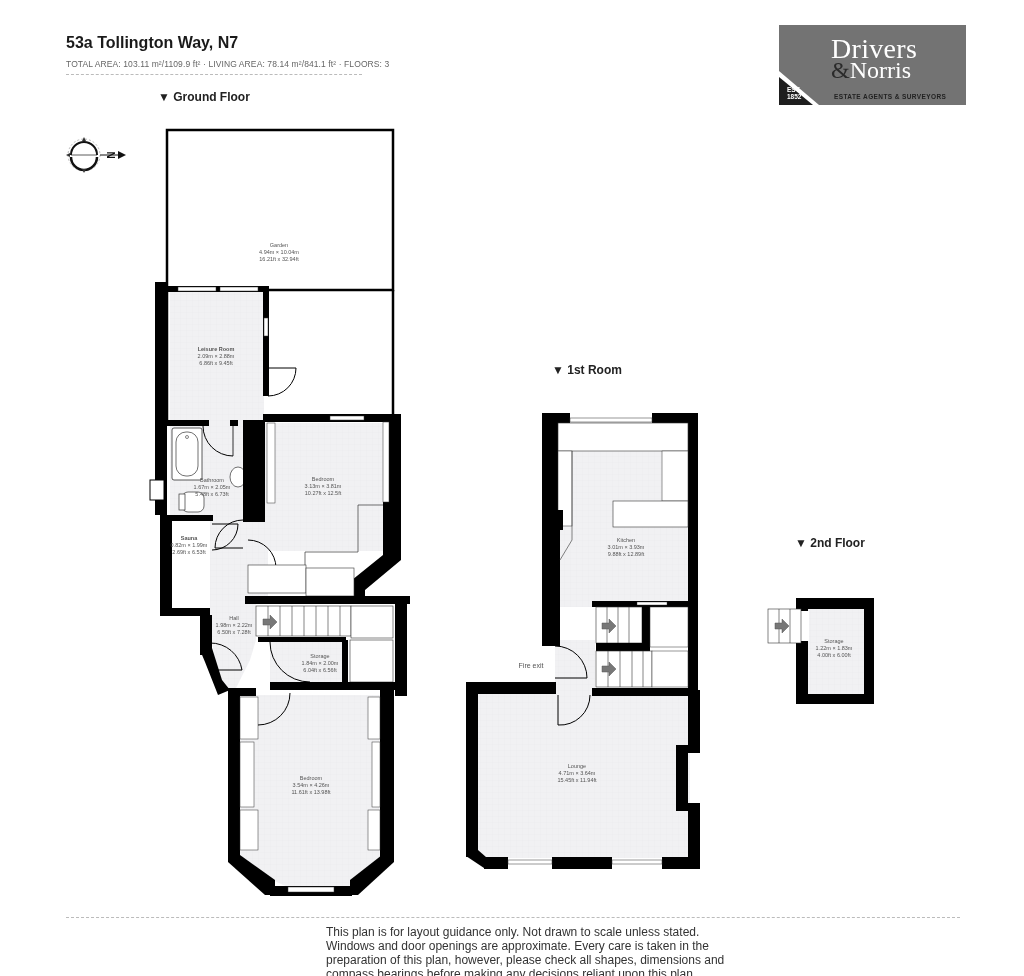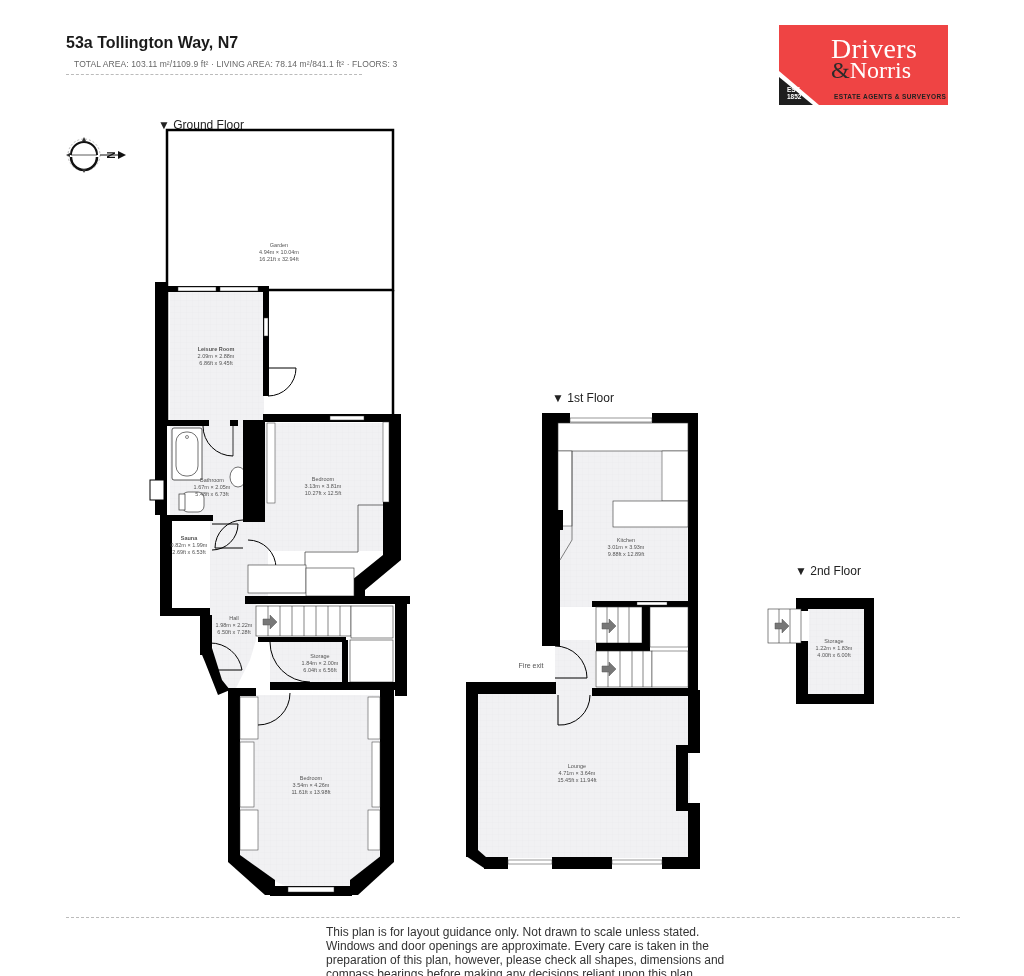--- a/index.html
+++ b/index.html
@@ -1,21 +1,21 @@
 <!DOCTYPE html>
 <html><head>
 <meta charset="utf-8">
 <style>
   html, body { margin:0; padding:0; background:#ffffff; }
   body { width:1024px; height:976px; position:relative; overflow:hidden; font-family:"Liberation Sans", sans-serif; color:#222; }
   .title { position:absolute; left:66px; top:34px; font-size:16px; font-weight:bold; color:#1a1a1a; }
-  .subtitle { position:absolute; left:66px; top:59px; font-size:8.5px; color:#666; letter-spacing:0.1px;margin-left:8px; }
+  .subtitle { position:absolute; left:66px; top:59px; font-size:8.5px; color:#666; letter-spacing:0.1px; }
   .top-rule { position:absolute; left:66px; top:74px; width:296px; border-top:1px dashed #bbb; }
-  .floor-label { position:absolute; font-size:12px; font-weight:normal; color:#222;margin-top:28px; }
-  .logo { position:absolute; left:779px; top:25px; width:169px; height:80px; background:#ef4444; overflow:hidden; }
+  .floor-label { position:absolute; font-size:12px; font-weight:bold; color:#222; }
+  .logo { position:absolute; left:779px; top:25px; width:187px; height:80px; background:#737373; overflow:hidden; }
   .logo .l1 { position:absolute; left:52px; top:8px; font-family:"Liberation Serif", serif; font-size:28px; color:#fff; letter-spacing:0.3px; }
   .logo .l2 { position:absolute; left:52px; top:32px; font-family:"Liberation Serif", serif; font-size:24px; color:#fff; }
   .logo .l2 .amp { color:#2a2a2a; }
   .logo .l3 { position:absolute; left:55px; top:68px; font-size:6.5px; font-weight:bold; color:#222; letter-spacing:0.4px; }
   .logo .corner { position:absolute; left:0; top:0; width:169px; height:80px; }
   .logo .est { position:absolute; left:8px; top:61px; font-size:6.5px; font-weight:bold; color:#fff; line-height:7px; }
   .bottom-rule { position:absolute; left:66px; top:917px; width:894px; border-top:1px dashed #bbb; }
   .disclaimer { position:absolute; left:326px; top:925px; width:400px; font-size:12px; line-height:14px; color:#333; }
   svg.plan { position:absolute; left:0; top:0; }
   .rl { font-family:"Liberation Sans", sans-serif; fill:#555; text-anchor:middle; }
@@ -32,21 +32,21 @@
     <polygon points="0,46 0,80 40,80" fill="#ffffff"></polygon>
     <polygon points="0,52 0,80 34,80" fill="#1e1e1e"></polygon>
   </svg>
   <div class="est"><span>EST.</span><br><span>1852</span></div>
   <div class="l1">Drivers</div>
   <div class="l2"><span class="amp">&amp;</span><span>Norris</span></div>
   <div class="l3">ESTATE AGENTS &amp; SURVEYORS</div>
 </div>
 
 <div class="floor-label" style="left:158px; top:90px;">▼ Ground Floor</div>
-<div class="floor-label" style="left:552px; top:363px;">▼ 1st Floor</div>
+<div class="floor-label" style="left:552px; top:363px;">▼ 1st Room</div>
 <div class="floor-label" style="left:795px; top:536px;">▼ 2nd Floor</div>
 
 <svg class="plan" width="1024" height="976" viewBox="0 0 1024 976">
   <defs>
     <pattern id="grid" width="6" height="6" patternUnits="userSpaceOnUse">
       <rect width="6" height="6" fill="#f1f1f3"></rect>
       <path d="M6 0 L0 0 0 6" fill="none" stroke="#e6e6ea" stroke-width="0.5"></path>
     </pattern>
     <g id="stair-arrow">
       <polygon points="0,-3 7,-3 7,-7 14,0 7,7 7,3 0,3" fill="#777" stroke="#555" stroke-width="0.5"></polygon>

